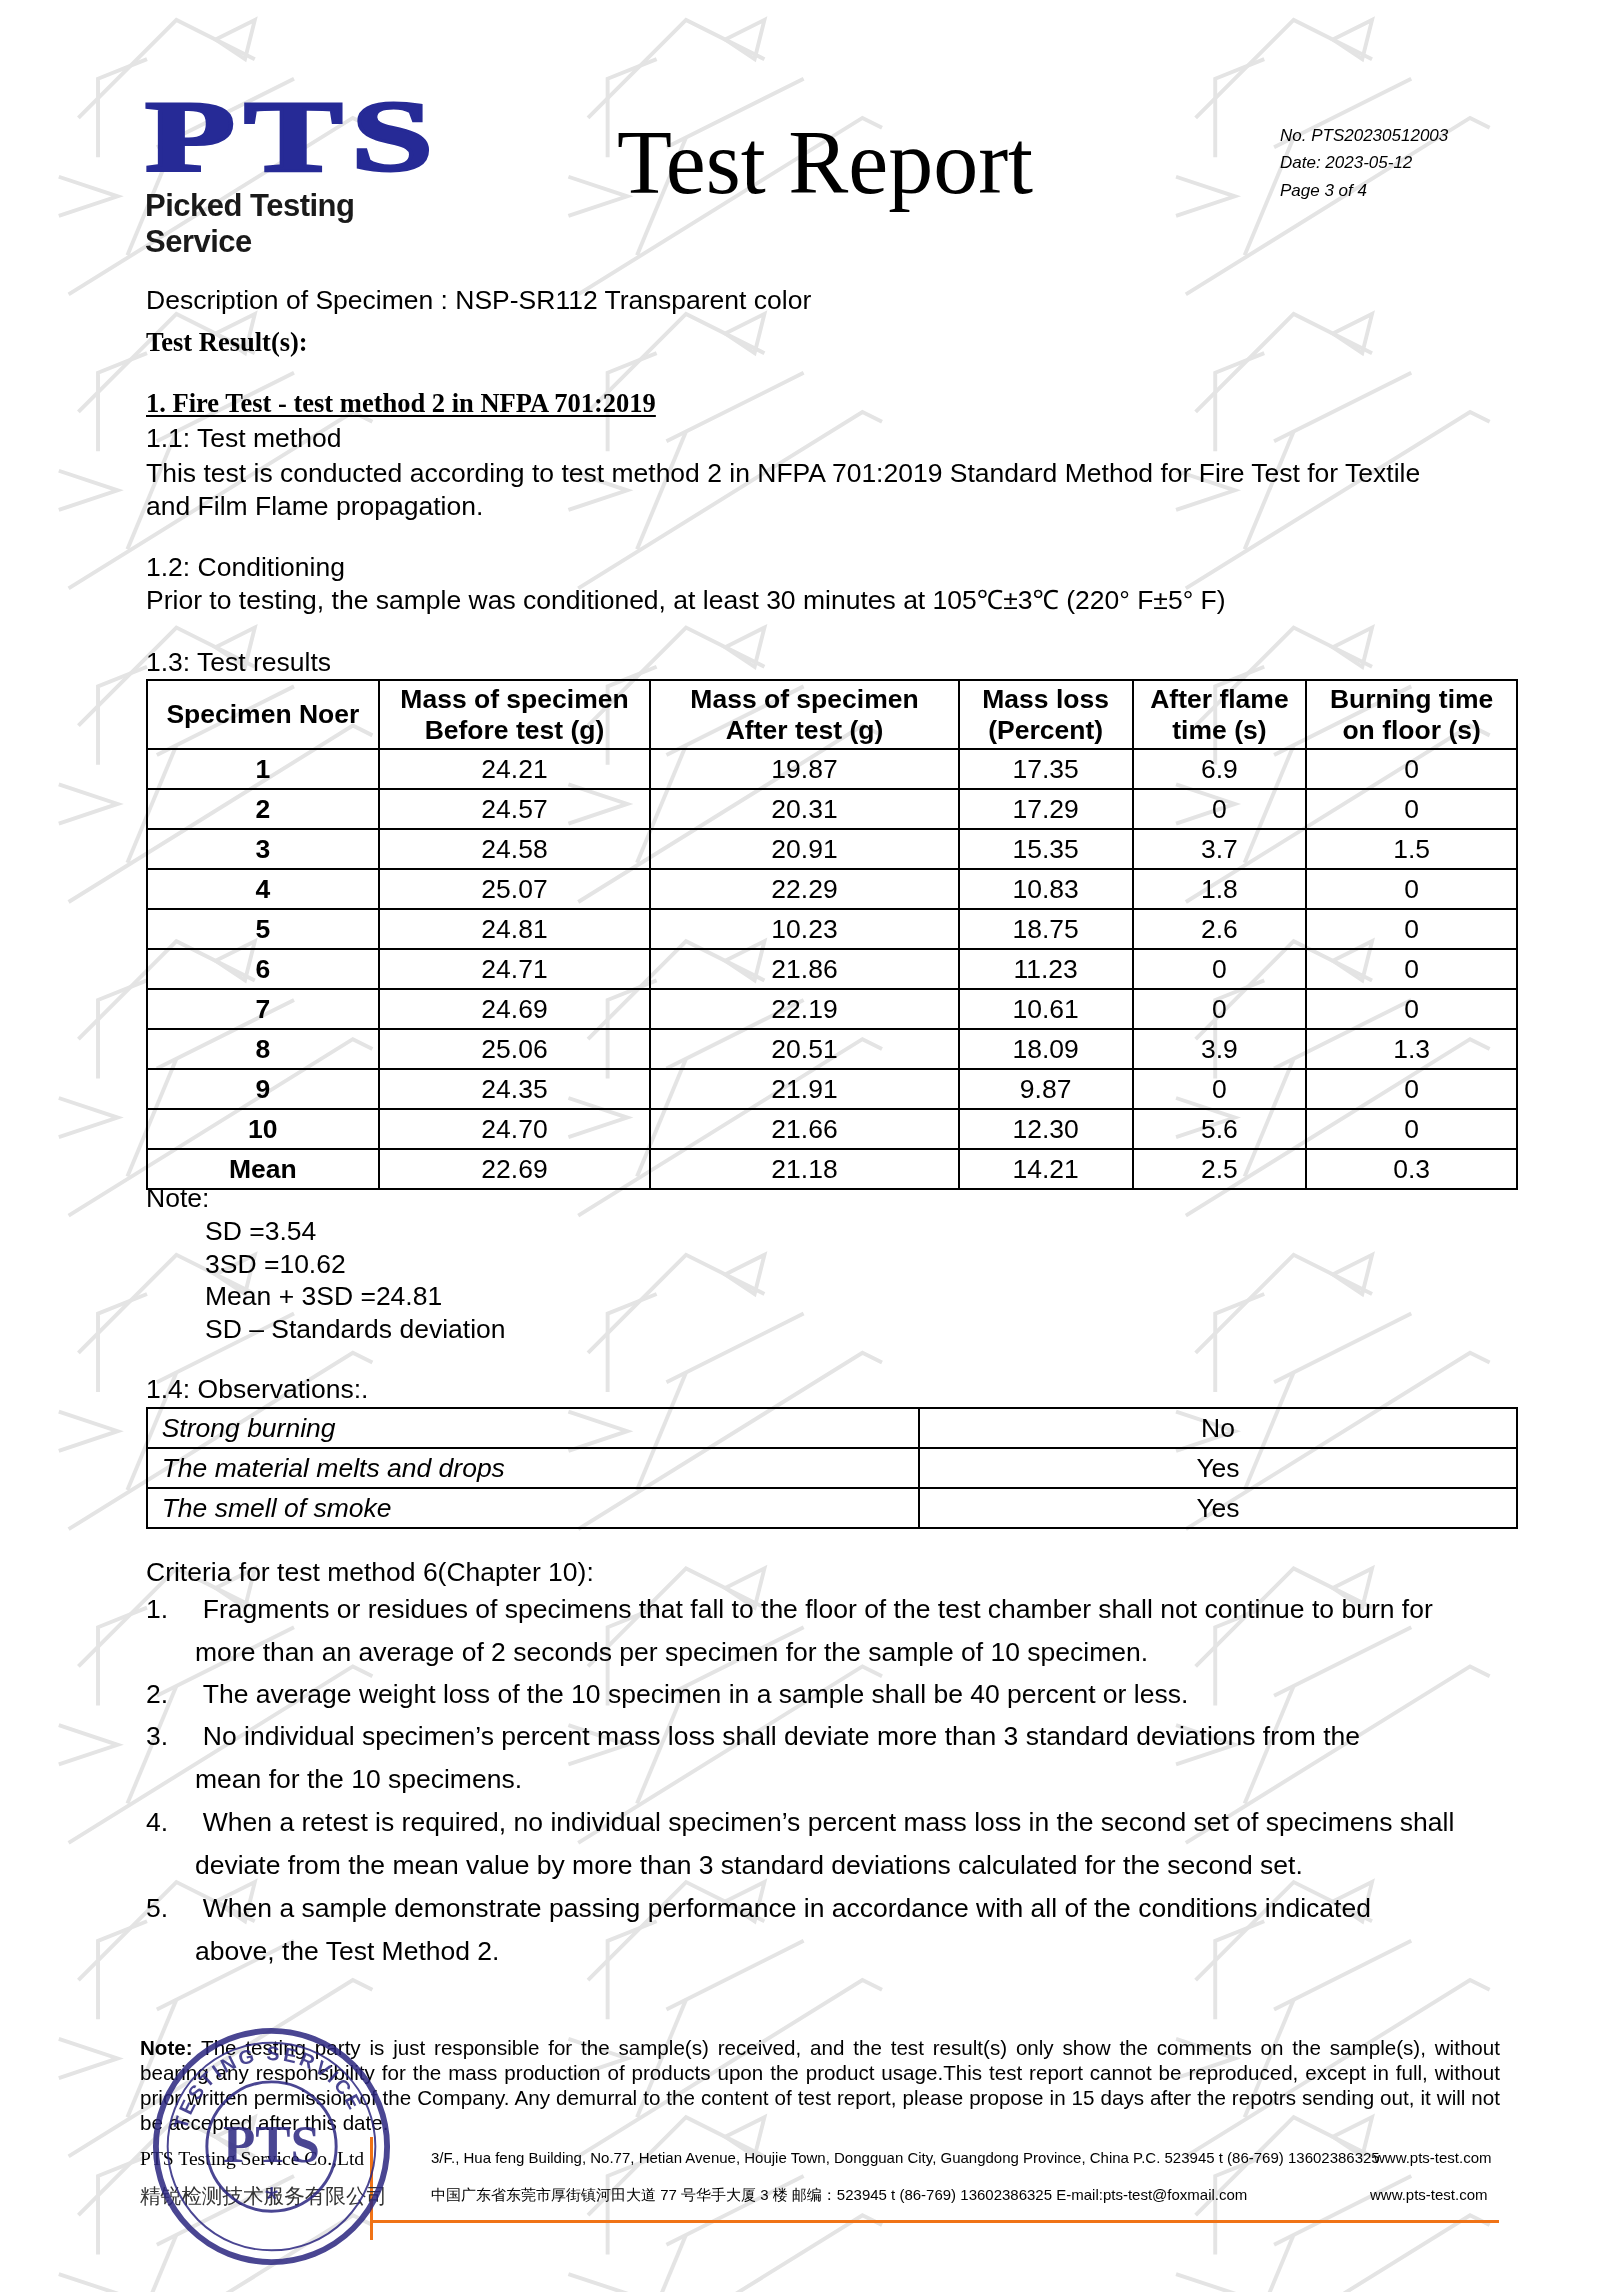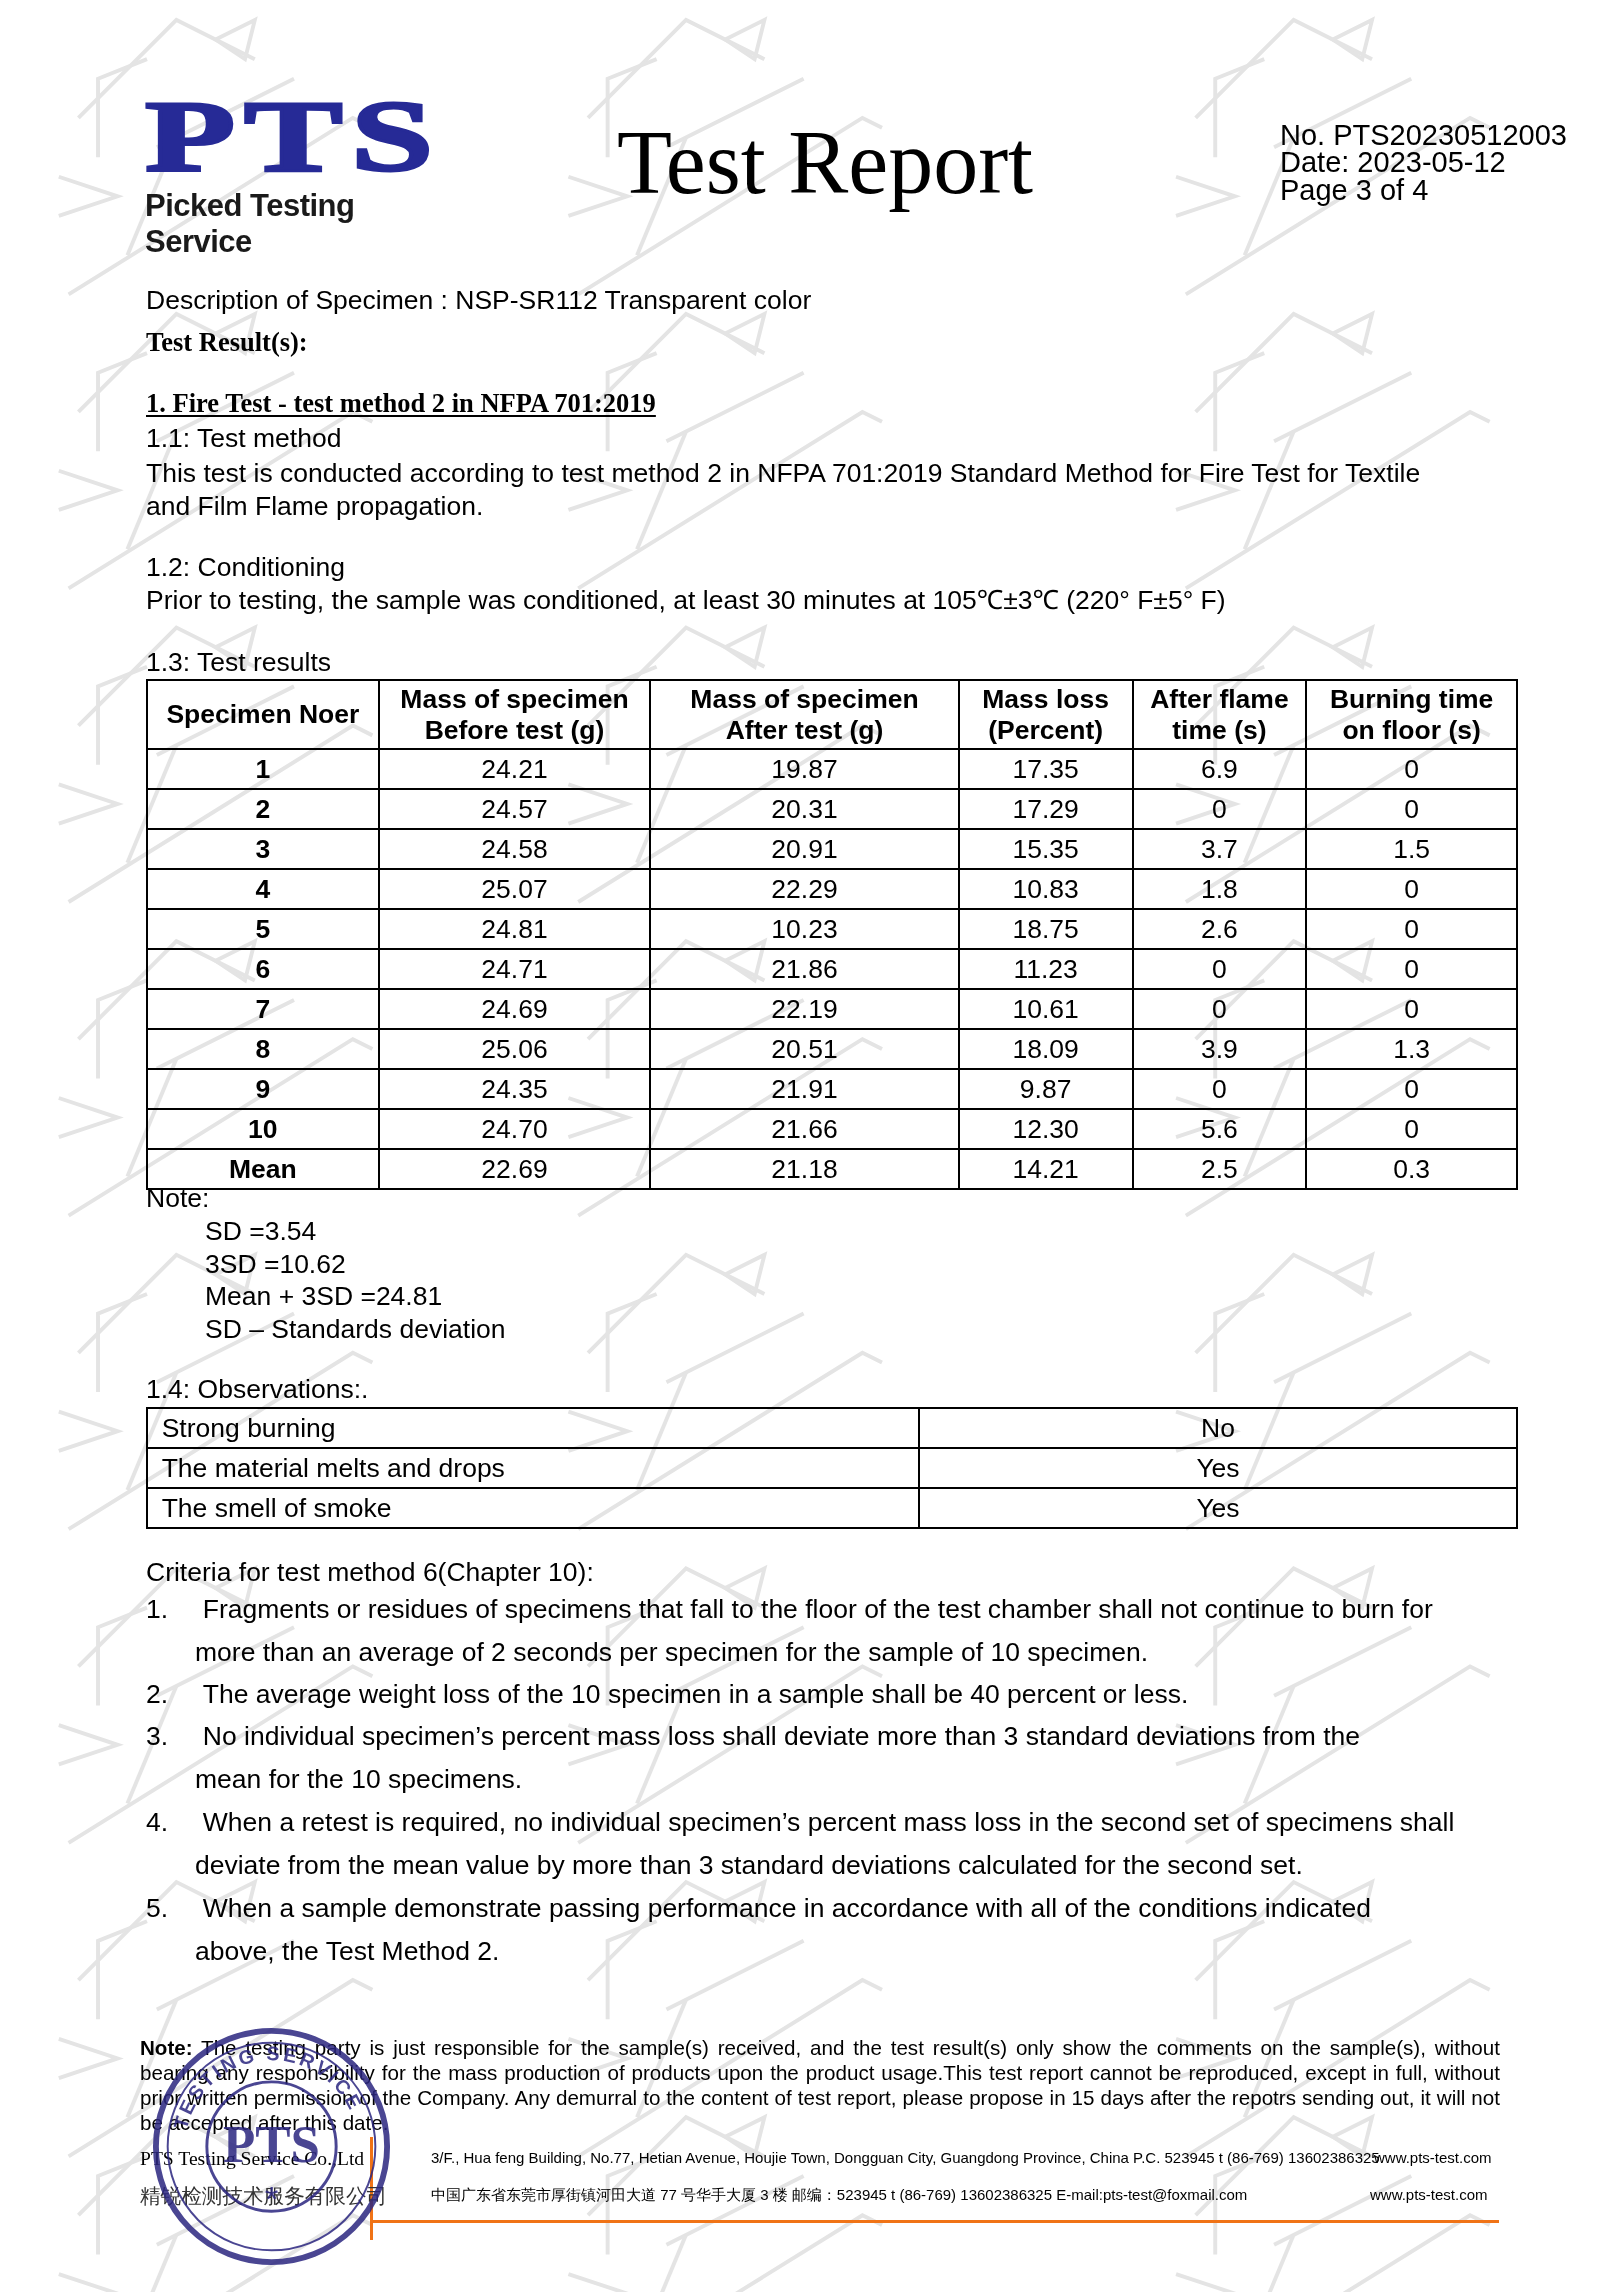--- a/index.html
+++ b/index.html
@@ -8,39 +8,39 @@
 
     .watermark { position: absolute; inset: 0; pointer-events: none; z-index: 0; }
 
     .page { position: absolute; inset: 0; z-index: 1; }
 
     
     .logo { position: absolute; left: 145px; top: 96px; width: 323px; }
     .logo-mark { font-family: "Liberation Serif", serif; font-weight: 900; font-size: 102px; line-height: 82px; color: #262a96; letter-spacing: 5.9px; transform: scaleX(1.45); transform-origin: left; display: block; -webkit-text-stroke: 2.9px #262a96; }
     .logo-sub { font-size: 31px; font-weight: bold; color: #1a1a1a; margin-top: 9.8px; letter-spacing: -0.5px; display: block; }
     .report-title { position: absolute; left: 617px; top: 114px; font-family: "Liberation Serif", serif; font-size: 90px; line-height: 98px; }
-    .report-meta { position: absolute; left: 1280px; top: 122px; font-size: 29px; line-height: 27.4px; }
+    .report-meta { position: absolute; left: 1280px; top: 122px; font-size: 17px; line-height: 27.4px; font-style: italic; }
     .report-meta div { white-space: nowrap; }
 
     
     .text { position: absolute; left: 146px; font-size: 26.5px; line-height: 32px; white-space: nowrap; }
     .bold { font-weight: bold; font-family: Liberation Serif, serif; }
     .underline { text-decoration: underline; text-underline-offset: 2.9px; }
 
     
     table { border-collapse: collapse; position: absolute; }
     .results { left: 146px; top: 679px; width: 1372px; font-size: 26.5px; }
     .results th, .results td { border: 2px solid #000; text-align: center; }
     .results th { font-weight: bold; line-height: 31px; height: 69px; padding: 0 3.9px; }
     .results td { height: 40px; line-height: 35px; }
     .results td.spec { font-weight: bold; }
 
     .obs { left: 146px; top: 1407px; width: 1372px; font-size: 26.5px; }
     .obs td { border: 2px solid #000; height: 40px; line-height: 35px; }
-    .obs td.label { text-align: left; padding-left: 13.7px; width: 772px; }
+    .obs td.label { text-align: left; padding-left: 13.7px; width: 772px; font-style: italic; }
     .obs td.val { text-align: center; }
 
     .note-line { position: absolute; left: 205px; font-size: 26.5px; line-height: 32px; }
 
     .crit-item { position: absolute; left: 146px; font-size: 26.5px; line-height: 43px; width: 1372px; }
     .crit-num { position: absolute; left: 0; top: 0; width: 49px; }
     .crit-text { display: block; padding-left: 49px; text-indent: 7.8px; }
     .crit-text2 { display: block; padding-left: 49px; }
 
     

